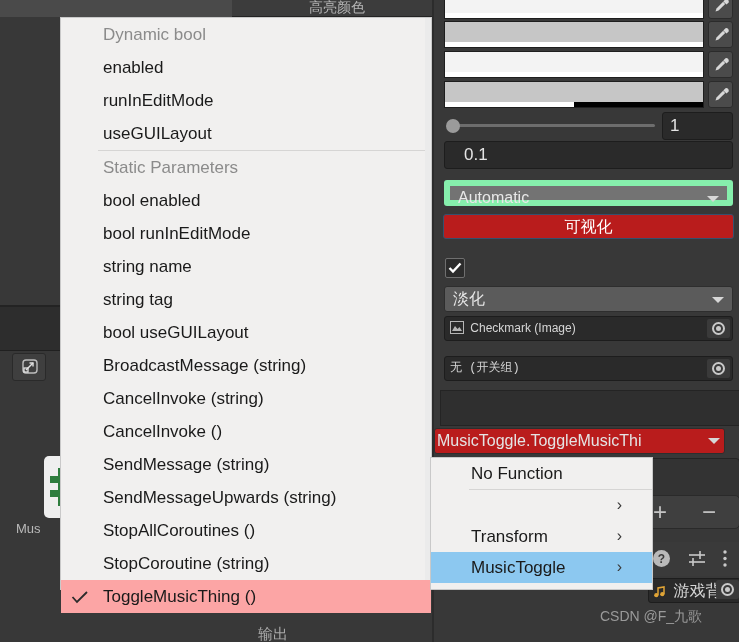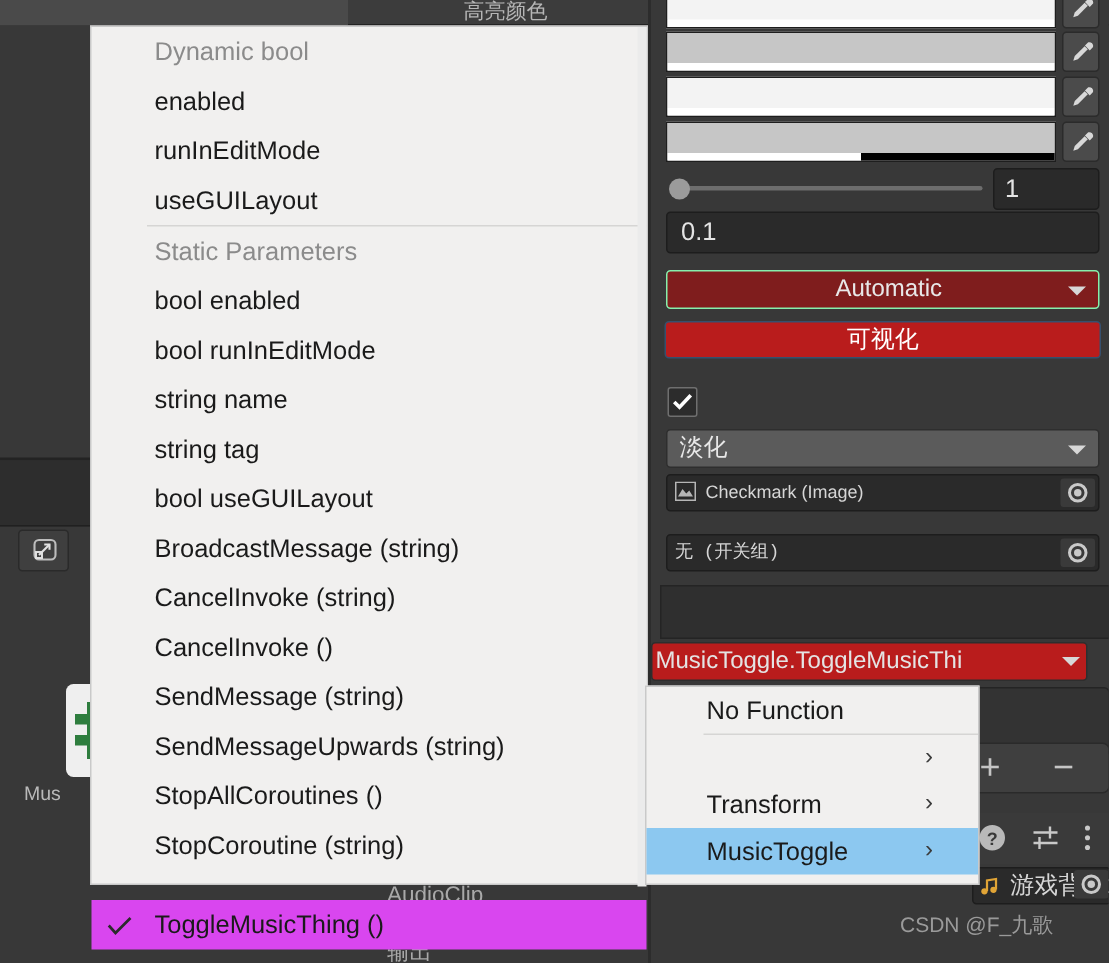--- a/index.html
+++ b/index.html
@@ -99,26 +99,26 @@
     background: #9b9b9b; border-radius: 50%;
   }
   .num-field {
     position: absolute; left: 218px; top: 0; width: 71px; height: 28px;
     background: #2a2a2a; border: 1px solid #1d1d1d; border-radius: 3px;
     color: #e4e4e4; font-size: 17px; line-height: 26px; padding-left: 7px;
   }
   .text-field {
     position: absolute; left: 10px; top: 141px; width: 289px; height: 28px;
     background: #2a2a2a; border: 1px solid #1d1d1d; border-radius: 3px;
-    color: #e4e4e4; font-size: 17px; line-height: 26px; padding-left: 9px;
+    color: #e4e4e4; font-size: 17px; line-height: 26px; padding-left: 19px;
   }
   .dropdown-field {
     position: absolute; left: 10px; top: 180px; width: 289px; height: 26px;
-    background: #7f1d1d; border: 1px solid #86efac; border-radius: 3px;
-    color: #e8e8e8; font-size: 16px; line-height: 24px; padding-left: 8px; text-align: center;
+    background: #737373; border: 6px solid #86efac; border-radius: 3px;
+    color: #e8e8e8; font-size: 16px; line-height: 24px; padding-left: 8px;
   }
   .dd-arrow {
     position: absolute; right: 8px; top: 10px;
     width: 0; height: 0; border-left: 6px solid transparent;
     border-right: 6px solid transparent; border-top: 6px solid #d7d7d7;
   }
   .blue-button {
     position: absolute; left: 9px; top: 214px; width: 291px; height: 25px;
     background: #b91c1c; border: 1px solid #35506e; border-radius: 3px;
     color: #ffffff; font-size: 16px; line-height: 23px; text-align: center;
@@ -210,21 +210,21 @@
     display: flex; align-items: center;
   }
   .pmi .check-col {
     width: 37px; height: 33px; position: relative; flex: 0 0 37px;
   }
   .pmi .lbl {
     font-size: 17px; color: #1a1a1a; white-space: nowrap;
     padding-left: 5px;
   }
   .pmi.header .lbl { color: #8b8b8b; }
-  .pmi.selected { background: #d946ef; margin-top: 20px; }
+  .pmi.selected { background: #fca5a5; }
   .pmi .check-col svg { position: absolute; left: 10px; top: 10px; }
   .pm-sep {
     height: 1px; background: #d6d5d4; margin-left: 37px;
   }
 
   
   .popup2 {
     position: absolute; left: 430px; top: 457px; width: 223px; height: 133px;
     background: #f1f0ef; border: 1px solid #c9c9c9;
   }

